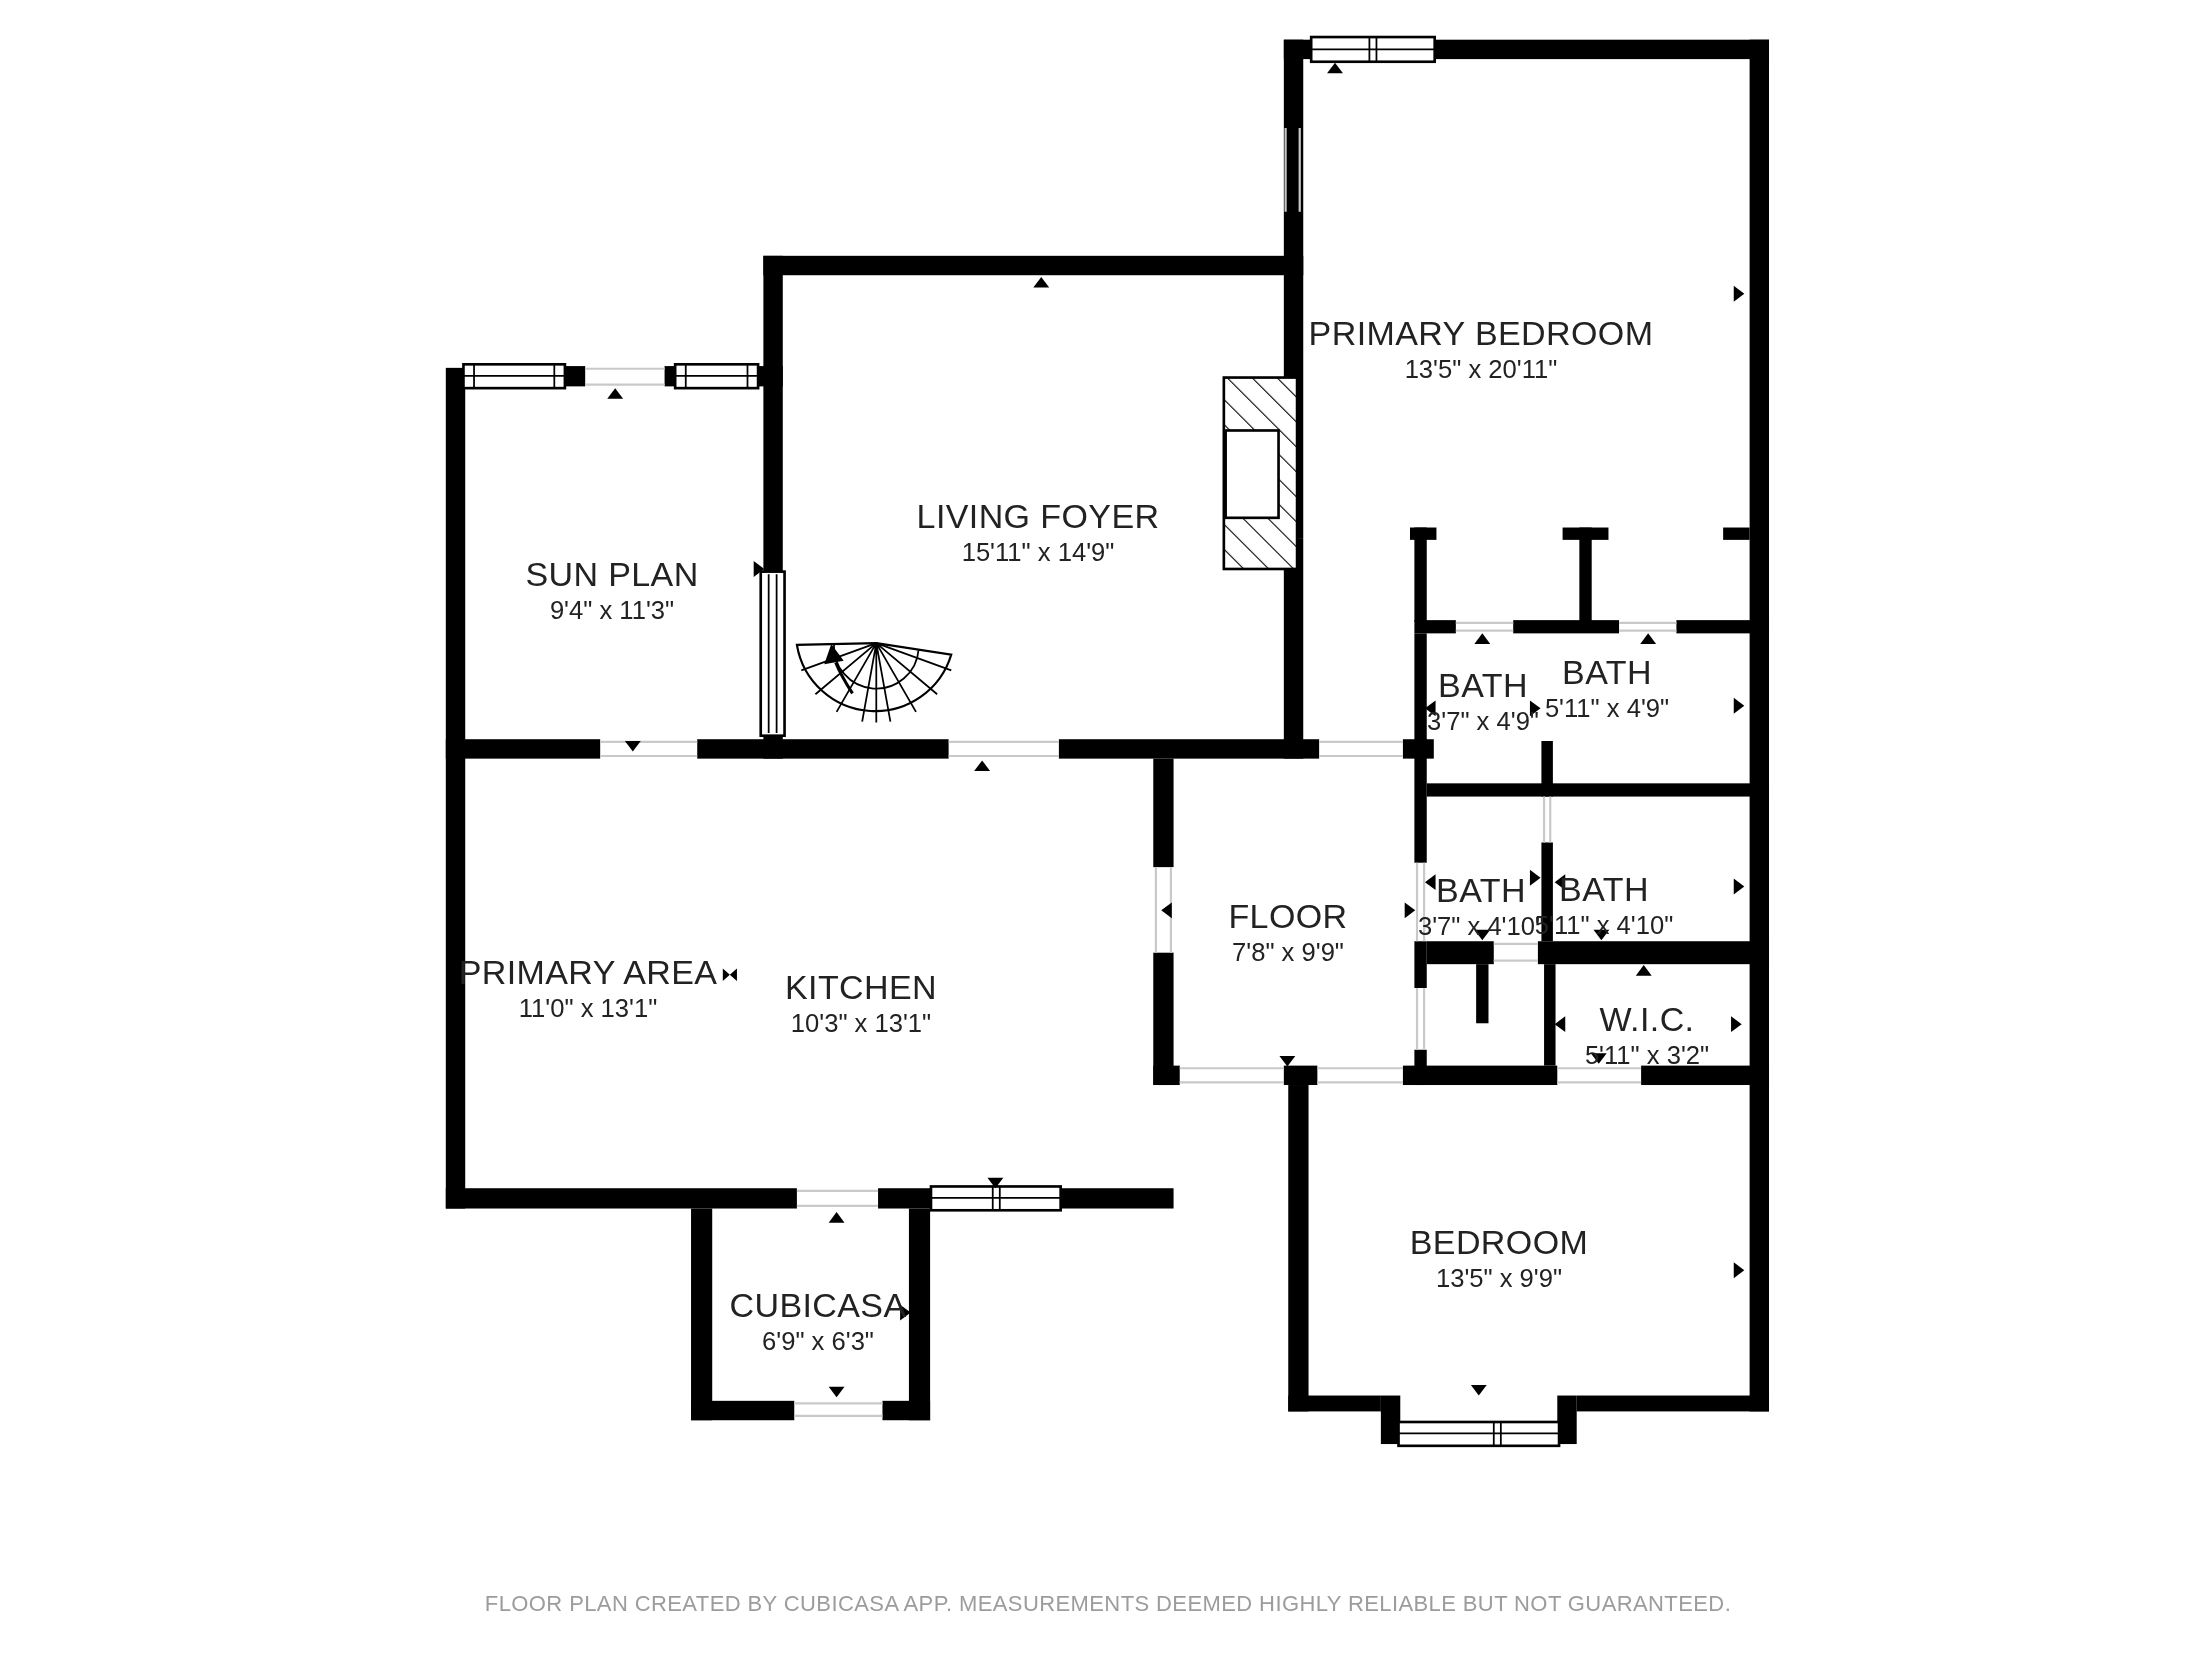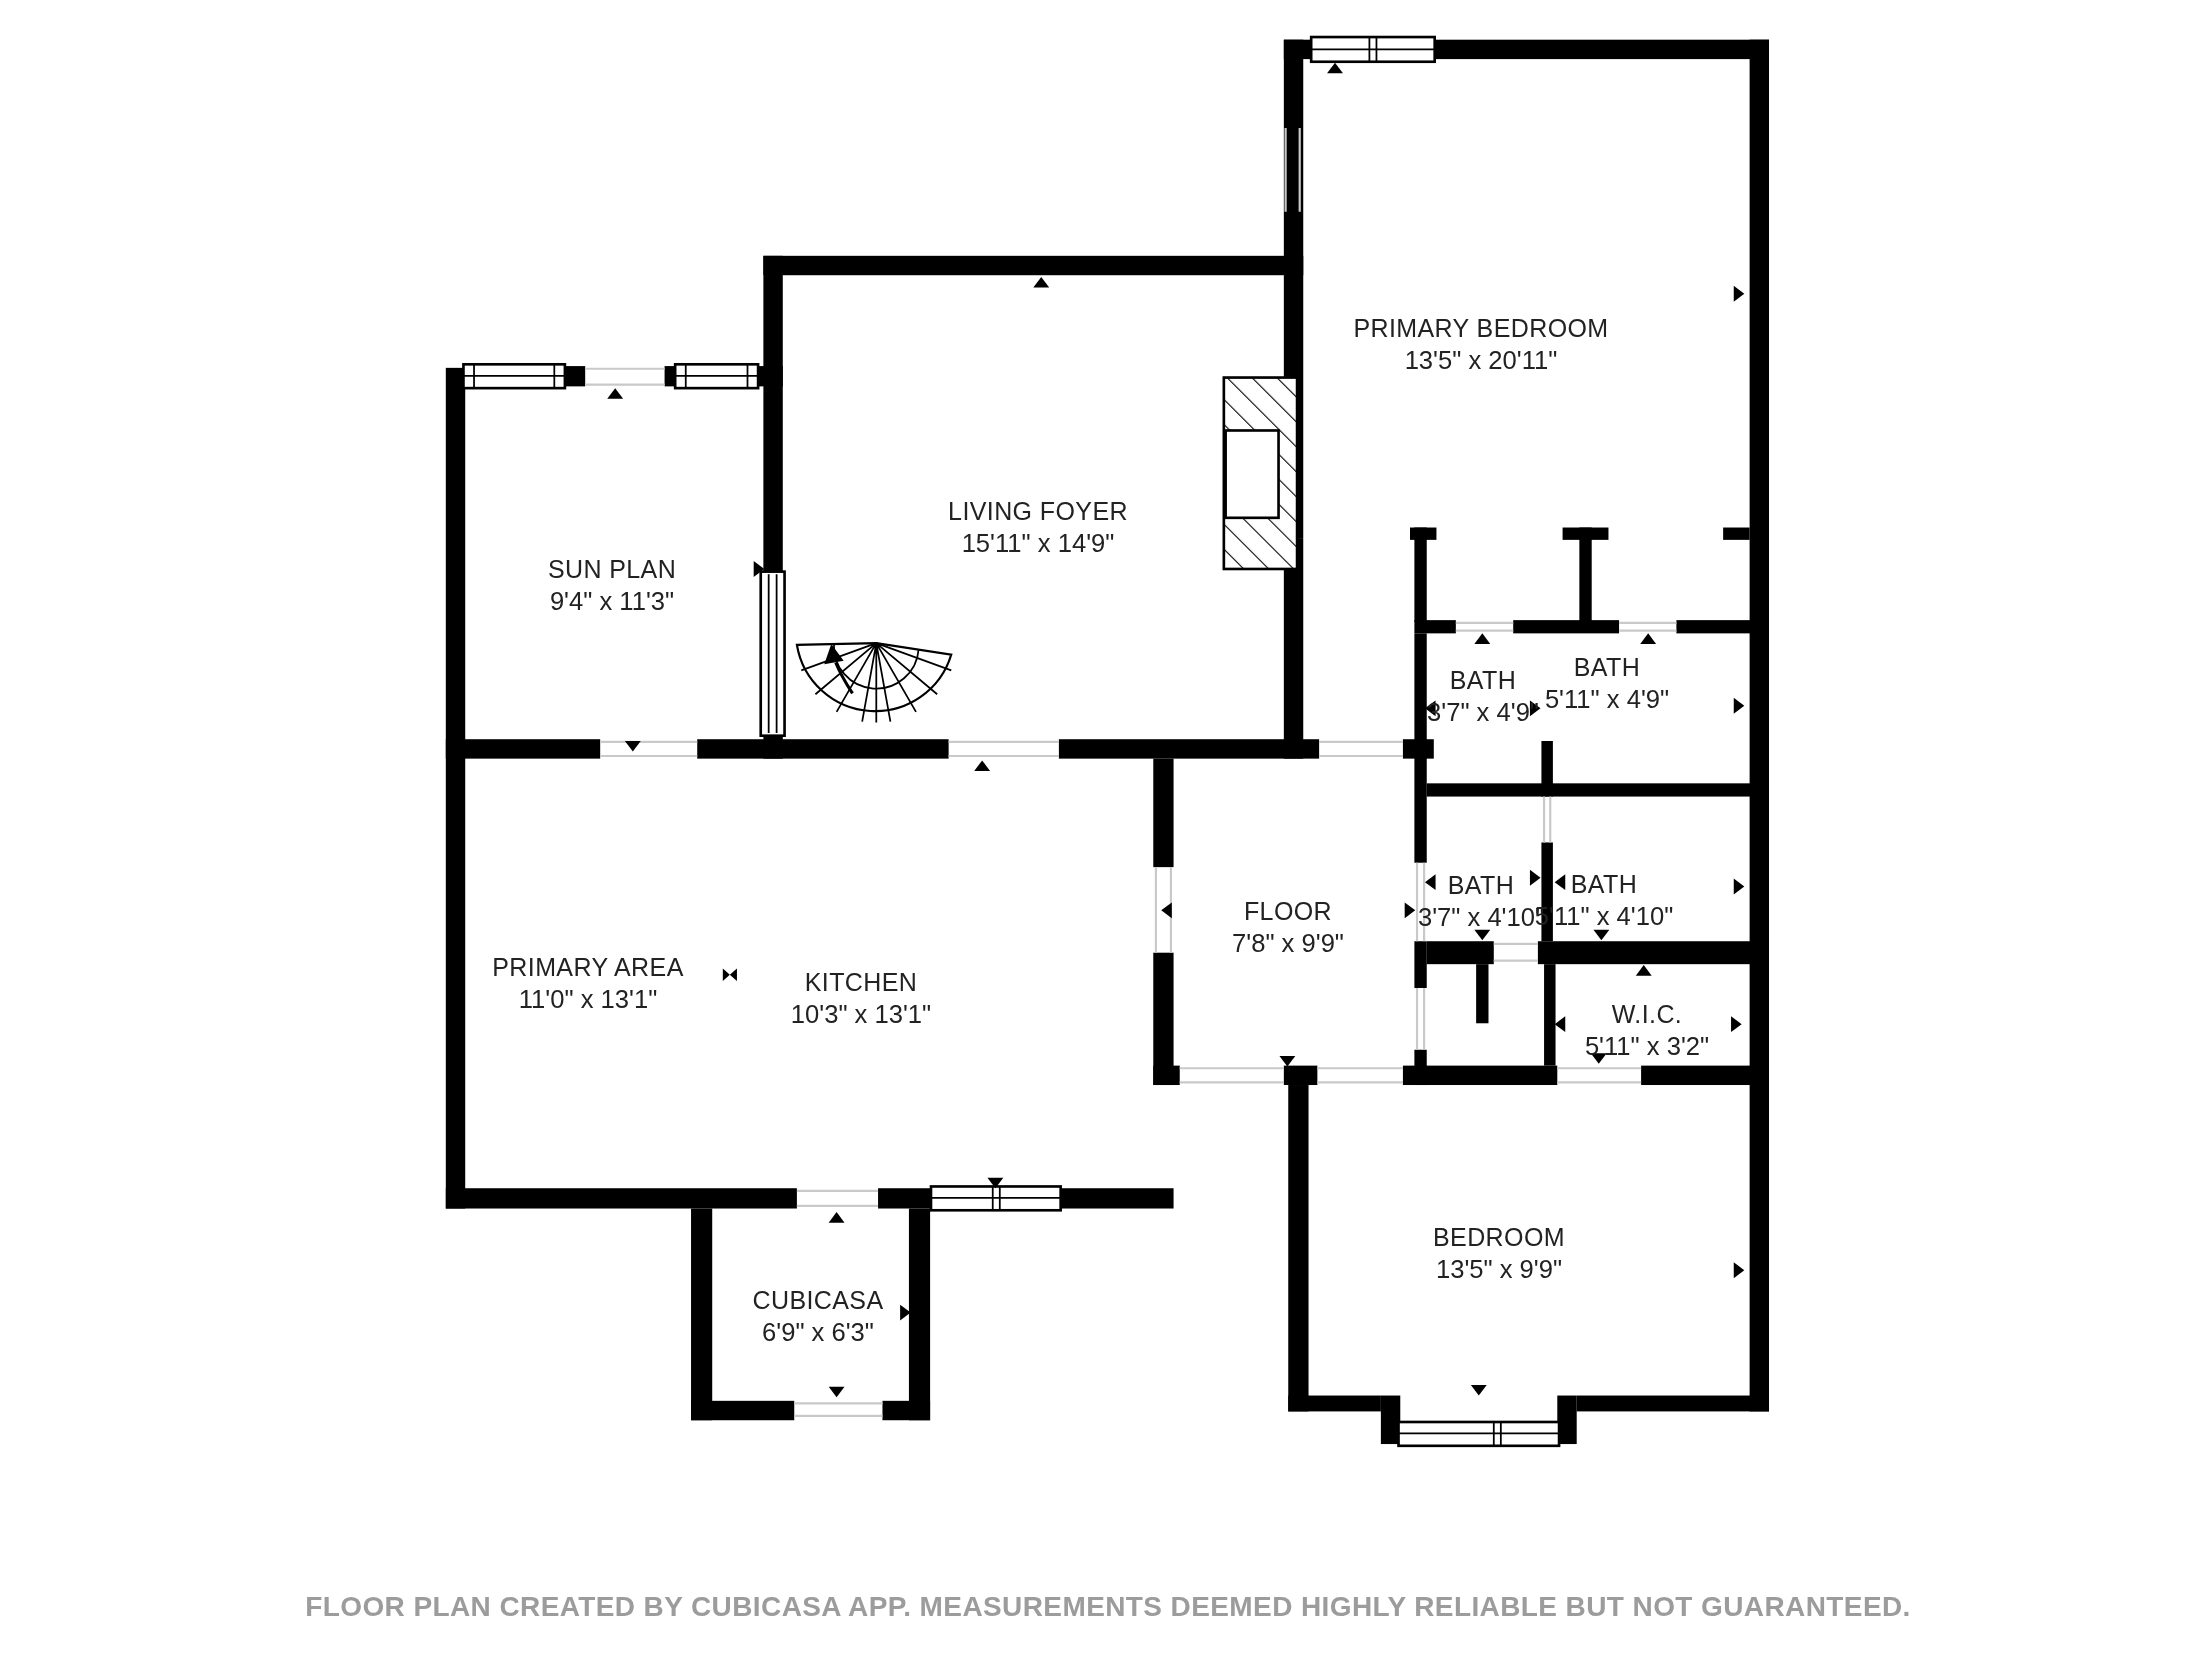--- a/index.html
+++ b/index.html
@@ -1,24 +1,24 @@
 <!DOCTYPE html>
 <html style="font-size:14px"><head>
 <meta charset="utf-8">
 <style>
   html,body{margin:0;padding:0;background:#ffffff;}
   .canvas{position:relative;width:2206px;height:1654px;background:#ffffff;overflow:hidden;
           font-family:"Liberation Sans", sans-serif;}
   svg.plan{position:absolute;left:0;top:0;}
   .room-label{position:absolute;transform:translate(-50%,0);text-align:center;color:#222;
               white-space:nowrap;line-height:1;}
-  .room-label .name{display:block;font-size:25px;letter-spacing:0.4px;}
+  .room-label .name{display:block;font-size:34px;letter-spacing:0.4px;}
   .room-label .dims{display:block;font-size:25.6px;margin-top:7px;}
-  .footer-note{position:absolute;transform:translate(-50%,0);color:#9c9c9c;font-size:28px;
-               letter-spacing:0.4px;white-space:nowrap;font-weight:bold;}
+  .footer-note{position:absolute;transform:translate(-50%,0);color:#9c9c9c;font-size:22px;
+               letter-spacing:0.4px;white-space:nowrap;}
 </style>
 </head>
 <body>
 
 <div class="canvas">
 
 <svg class="plan" width="2206" height="1654" viewBox="0 0 2500 1875">
   <defs>
     <pattern id="hatch" width="20" height="20" patternUnits="userSpaceOnUse" patternTransform="rotate(-45)">
       <rect width="20" height="20" fill="#ffffff"></rect>

